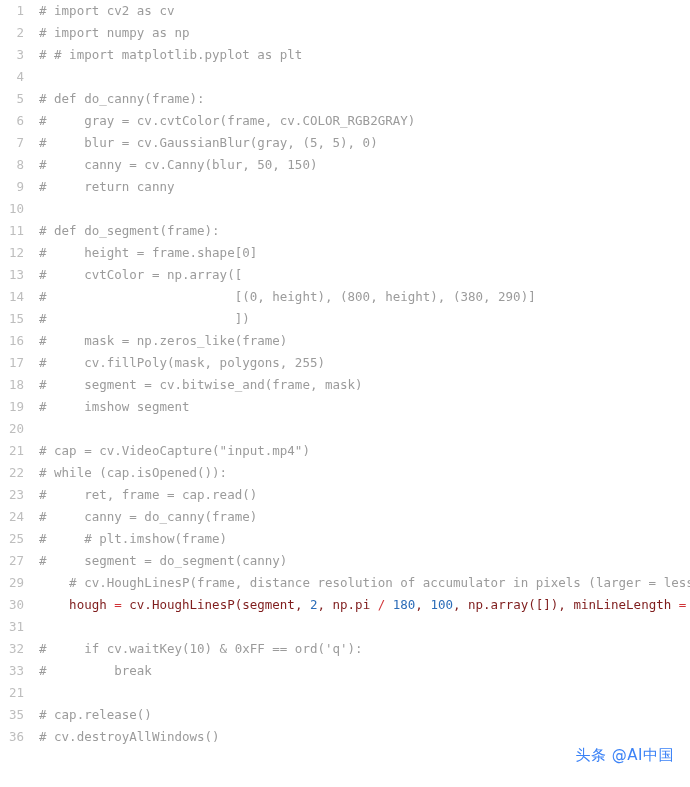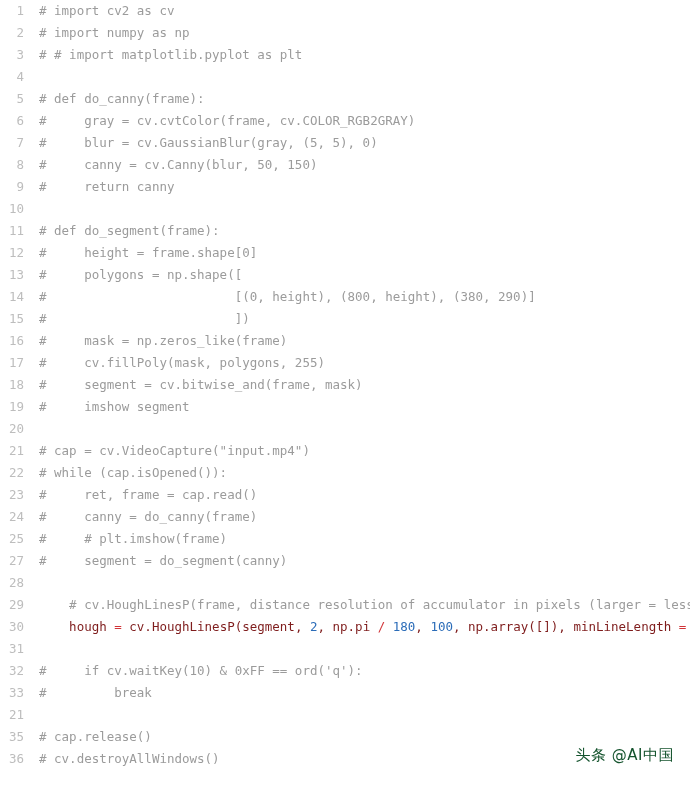--- a/index.html
+++ b/index.html
@@ -55,21 +55,21 @@
   .tok-comment { color: #9b9b9b; text-align: right; }
   .tok-plain   { color: #7f1d1d; }
   .tok-op      { color: #d13438; }
   .tok-num     { color: #2b6cb8; }
   .tok-kwarg   { color: #7f1d1d; }
 
   #watermark {
     position: absolute;
     right: 16px;
     bottom: 22px;
-    color: #14532d;
+    color: #3b82f6;
     font-size: 15px;
     font-family: "DejaVu Sans", "Liberation Sans", sans-serif;
     letter-spacing: 0.5px;
     user-select: none;
   }
 </style>
 </head>
 <body>
 
 <div id="editor">
@@ -79,35 +79,34 @@
       <div class="code-line"><div class="gutter">3</div><div class="line-content"><span class="tok-comment"># # import matplotlib.pyplot as plt</span></div></div>
       <div class="code-line"><div class="gutter">4</div><div class="line-content"></div></div>
       <div class="code-line"><div class="gutter">5</div><div class="line-content"><span class="tok-comment"># def do_canny(frame):</span></div></div>
       <div class="code-line"><div class="gutter">6</div><div class="line-content"><span class="tok-comment">#     gray = cv.cvtColor(frame, cv.COLOR_RGB2GRAY)</span></div></div>
       <div class="code-line"><div class="gutter">7</div><div class="line-content"><span class="tok-comment">#     blur = cv.GaussianBlur(gray, (5, 5), 0)</span></div></div>
       <div class="code-line"><div class="gutter">8</div><div class="line-content"><span class="tok-comment">#     canny = cv.Canny(blur, 50, 150)</span></div></div>
       <div class="code-line"><div class="gutter">9</div><div class="line-content"><span class="tok-comment">#     return canny</span></div></div>
       <div class="code-line"><div class="gutter">10</div><div class="line-content"></div></div>
       <div class="code-line"><div class="gutter">11</div><div class="line-content"><span class="tok-comment"># def do_segment(frame):</span></div></div>
       <div class="code-line"><div class="gutter">12</div><div class="line-content"><span class="tok-comment">#     height = frame.shape[0]</span></div></div>
-      <div class="code-line"><div class="gutter">13</div><div class="line-content"><span class="tok-comment">#     polygons = np.shape([</span></div></div>
+      <div class="code-line"><div class="gutter">13</div><div class="line-content"><span class="tok-comment">#     cvtColor = np.array([</span></div></div>
       <div class="code-line"><div class="gutter">14</div><div class="line-content"><span class="tok-comment">#                         [(0, height), (800, height), (380, 290)]</span></div></div>
       <div class="code-line"><div class="gutter">15</div><div class="line-content"><span class="tok-comment">#                         ])</span></div></div>
       <div class="code-line"><div class="gutter">16</div><div class="line-content"><span class="tok-comment">#     mask = np.zeros_like(frame)</span></div></div>
       <div class="code-line"><div class="gutter">17</div><div class="line-content"><span class="tok-comment">#     cv.fillPoly(mask, polygons, 255)</span></div></div>
       <div class="code-line"><div class="gutter">18</div><div class="line-content"><span class="tok-comment">#     segment = cv.bitwise_and(frame, mask)</span></div></div>
       <div class="code-line"><div class="gutter">19</div><div class="line-content"><span class="tok-comment">#     imshow segment</span></div></div>
       <div class="code-line"><div class="gutter">20</div><div class="line-content"></div></div>
       <div class="code-line"><div class="gutter">21</div><div class="line-content"><span class="tok-comment"># cap = cv.VideoCapture("input.mp4")</span></div></div>
       <div class="code-line"><div class="gutter">22</div><div class="line-content"><span class="tok-comment"># while (cap.isOpened()):</span></div></div>
       <div class="code-line"><div class="gutter">23</div><div class="line-content"><span class="tok-comment">#     ret, frame = cap.read()</span></div></div>
       <div class="code-line"><div class="gutter">24</div><div class="line-content"><span class="tok-comment">#     canny = do_canny(frame)</span></div></div>
       <div class="code-line"><div class="gutter">25</div><div class="line-content"><span class="tok-comment">#     # plt.imshow(frame)</span></div></div>
       <div class="code-line"><div class="gutter">27</div><div class="line-content"><span class="tok-comment">#     segment = do_segment(canny)</span></div></div>
-      <div class="code-line"><div class="gutter">28</div><div class="line-content"></div></div>
       <div class="code-line"><div class="gutter">29</div><div class="line-content"><span class="tok-comment">    # cv.HoughLinesP(frame, distance resolution of accumulator in pixels (larger = less pr</span></div></div>
       <div class="code-line"><div class="gutter">30</div><div class="line-content"><span class="tok-plain">    hough </span><span class="tok-op">=</span><span class="tok-plain"> cv.HoughLinesP(segment, </span><span class="tok-num">2</span><span class="tok-plain">, np.pi </span><span class="tok-op">/</span><span class="tok-plain"> </span><span class="tok-num">180</span><span class="tok-plain">, </span><span class="tok-num">100</span><span class="tok-plain">, np.array([]), </span><span class="tok-kwarg">minLineLength </span><span class="tok-op">=</span><span class="tok-plain"> </span></div></div>
       <div class="code-line"><div class="gutter">31</div><div class="line-content"></div></div>
       <div class="code-line"><div class="gutter">32</div><div class="line-content"><span class="tok-comment">#     if cv.waitKey(10) &amp; 0xFF == ord('q'):</span></div></div>
       <div class="code-line"><div class="gutter">33</div><div class="line-content"><span class="tok-comment">#         break</span></div></div>
       <div class="code-line"><div class="gutter">21</div><div class="line-content"></div></div>
       <div class="code-line"><div class="gutter">35</div><div class="line-content"><span class="tok-comment"># cap.release()</span></div></div>
       <div class="code-line"><div class="gutter">36</div><div class="line-content"><span class="tok-comment"># cv.destroyAllWindows()</span></div></div>
     </div>
   <div id="watermark">头条 @AI中国</div>

